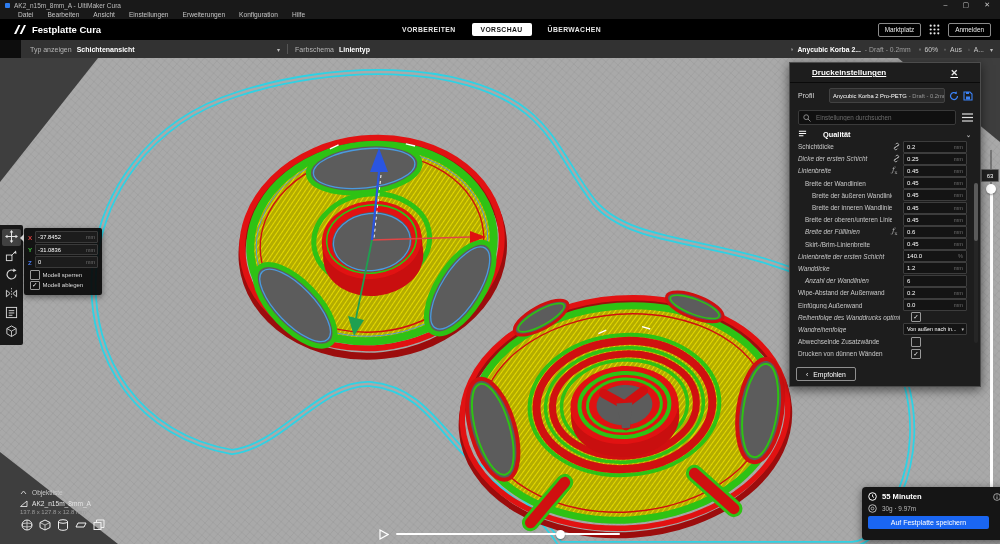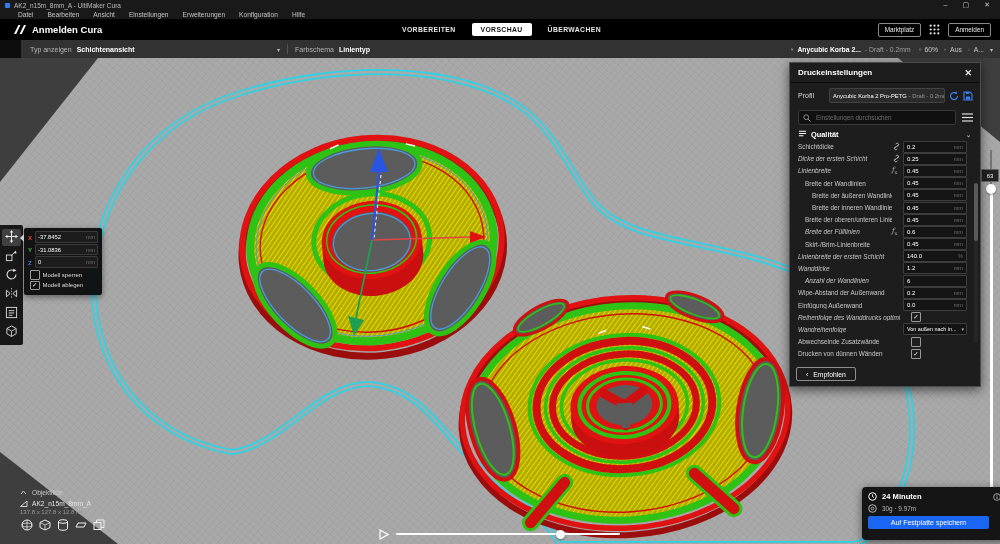--- a/index.html
+++ b/index.html
@@ -52,36 +52,36 @@
   .tbox{flex:1;height:9.5px;background:#1c1c1c;border:1px solid #3a3a3a;display:flex;align-items:center;
         padding:0 2px;color:#fff;font-size:5.8px;position:relative;border-radius:1px;}
   .tbox .unit{position:absolute;right:2px;color:#707070;font-size:5.4px;}
   .tcheck-row{display:flex;align-items:center;gap:3px;height:10.5px;font-size:6px;color:#ddd;padding-left:2px;}
   .cbox{width:7.5px;height:7.5px;border:1px solid #9a9a9a;border-radius:1px;flex:none;display:flex;
         align-items:center;justify-content:center;font-size:6.5px;color:#fff;line-height:1;}
   .cbox.checked::after{content:"✓";}
   
   .settings-panel{position:absolute;left:789px;top:62px;width:190px;height:323px;background:#1d1d1d;
                   border:1px solid #4c4c4c;box-shadow:0 3px 10px rgba(0,0,0,.55);z-index:20;}
-  .sp-header{height:19px;display:flex;align-items:center;padding:0 8px;color:#fff;font-size:8px;
-             font-weight:bold;border-bottom:1px solid #0a0a0a;}
+  .sp-header{height:19px;display:flex;align-items:center;padding:0 22px;color:#fff;font-size:8px;
+             font-weight:bold;border-bottom:1px solid #0a0a0a;text-decoration:underline;}
   .sp-close{margin-left:auto;color:#e8e8e8;font-size:9px;}
   .sp-profile{display:flex;align-items:center;padding:3px 7px 2px 8px;font-size:7px;color:#ddd;gap:4px;height:19px;}
   .profile-dd{width:108px;height:13px;background:#2b2b2b;border:1px solid #424242;border-radius:2px;
               display:flex;align-items:center;font-size:5.8px;color:#fff;padding:0 3px;gap:2px;overflow:hidden;white-space:nowrap;}
   .profile-suffix{color:#9a9a9a;}
   .sp-search{display:flex;align-items:center;padding:2px 7px 2px 8px;gap:6px;height:17px;}
   .search-box{flex:1;height:13px;background:#101010;border:1px solid #3a3a3a;border-radius:2px;display:flex;
               align-items:center;padding:0 4px;gap:3px;}
   .search-box input{flex:1;background:transparent;border:none;outline:none;color:#bbb;font-size:6.3px;
                     font-family:"Liberation Sans",sans-serif;}
   .search-box input::placeholder{color:#6d6d6d;}
   .hamburger{color:#e0e0e0;}
   .sp-rows{position:relative;}
-  .sec-header{height:12.5px;display:flex;align-items:center;gap:4px;padding:0 9px 0 8px;color:#fff;
+  .sec-header{height:12.5px;display:flex;align-items:center;gap:16px;padding:0 9px 0 8px;color:#fff;
               font-weight:bold;font-size:7.4px;}
   .sec-chev{margin-left:auto;color:#bbb;font-size:6px;}
   .srow{height:12.2px;display:flex;align-items:center;padding:0 13px 0 8px;font-size:6.4px;color:#c9c9c9;}
   .srow .lbl{flex:1;white-space:nowrap;overflow:hidden;}
   .srow .ric{width:11px;flex:none;display:flex;justify-content:flex-start;}
   .fxic{font-family:"DejaVu Serif",serif;font-style:italic;font-size:7px;color:#b5b5b5;}
   .fxic sub{font-size:5px;font-style:normal;}
   .sbox{width:56px;flex:none;height:10px;background:#141414;border:1px solid #3d3d3d;border-radius:1px;
         display:flex;align-items:center;padding:0 3px;color:#fff;font-size:6px;position:relative;}
   .sbox .unit{position:absolute;right:3px;color:#6f6f6f;font-size:5.6px;}
@@ -270,21 +270,21 @@
       <span>Erweiterungen</span>
       <span>Konfiguration</span>
       <span>Hilfe</span>
     </div>
 
   <div class="appheader">
     <div class="logo">
       <svg width="14" height="11" viewBox="0 0 14 11">
         <path d="M1 10L5.4 1h2L3.2 10zM6.6 10L11 1h2L8.8 10z" fill="#fff"></path>
       </svg>
-      <span>Anmelden Cura</span>
+      <span>Festplatte Cura</span>
     </div>
     <div class="tabs">
         <div class="tab">VORBEREITEN</div>
         <div class="tab active">VORSCHAU</div>
         <div class="tab">ÜBERWACHEN</div>
       </div>
     <div class="header-right">
       <span class="hbtn">Marktplatz</span>
       <svg width="11" height="11" viewBox="0 0 11 11">
         <g fill="#e8e8e8">
@@ -689,21 +689,21 @@
       </span>
     </div>
   </div>
 
   <div class="job-panel">
     <div class="jp-row1">
       <svg width="9" height="9" viewBox="0 0 9 9">
         <circle cx="4.5" cy="4.5" r="3.8" fill="none" stroke="#fff" stroke-width="1"></circle>
         <path d="M4.5 2.5v2l1.5 1" fill="none" stroke="#fff" stroke-width="0.9"></path>
       </svg>
-      <span>24 Minuten</span>
+      <span>55 Minuten</span>
       <svg class="jp-info" width="8" height="8" viewBox="0 0 8 8">
         <circle cx="4" cy="4" r="3.4" fill="none" stroke="#bbb" stroke-width="0.8"></circle>
         <line x1="4" y1="3.4" x2="4" y2="6" stroke="#bbb" stroke-width="0.9"></line>
           <circle cx="4" cy="2" r="0.55" fill="#bbb"></circle>
       </svg>
     </div>
     <div class="jp-row2">
       <svg width="9" height="9" viewBox="0 0 9 9">
         <circle cx="4.5" cy="4.5" r="3.8" fill="none" stroke="#b8b8b8" stroke-width="1"></circle>
         <circle cx="4.5" cy="4.5" r="1.4" fill="none" stroke="#b8b8b8" stroke-width="0.9"></circle>

